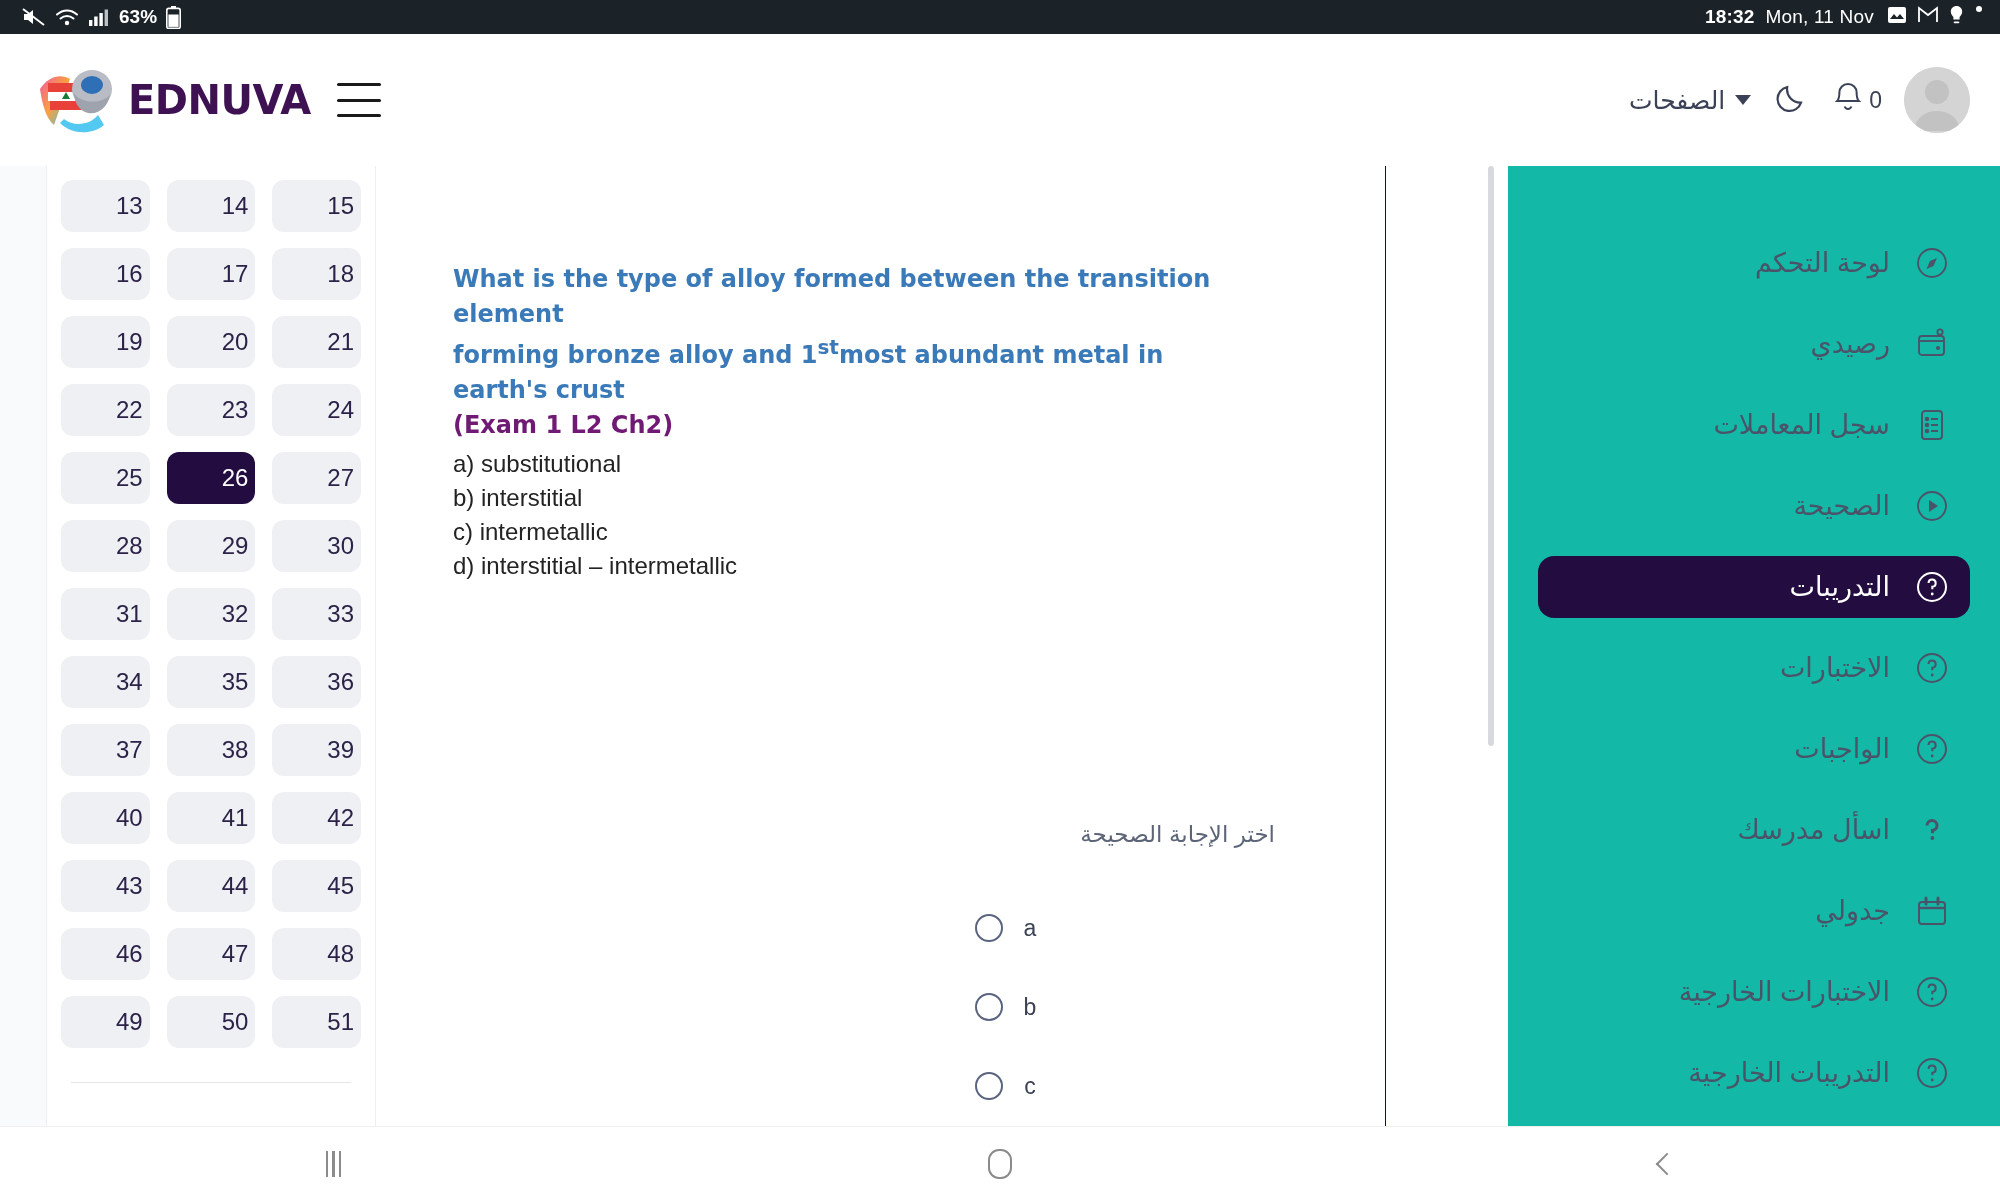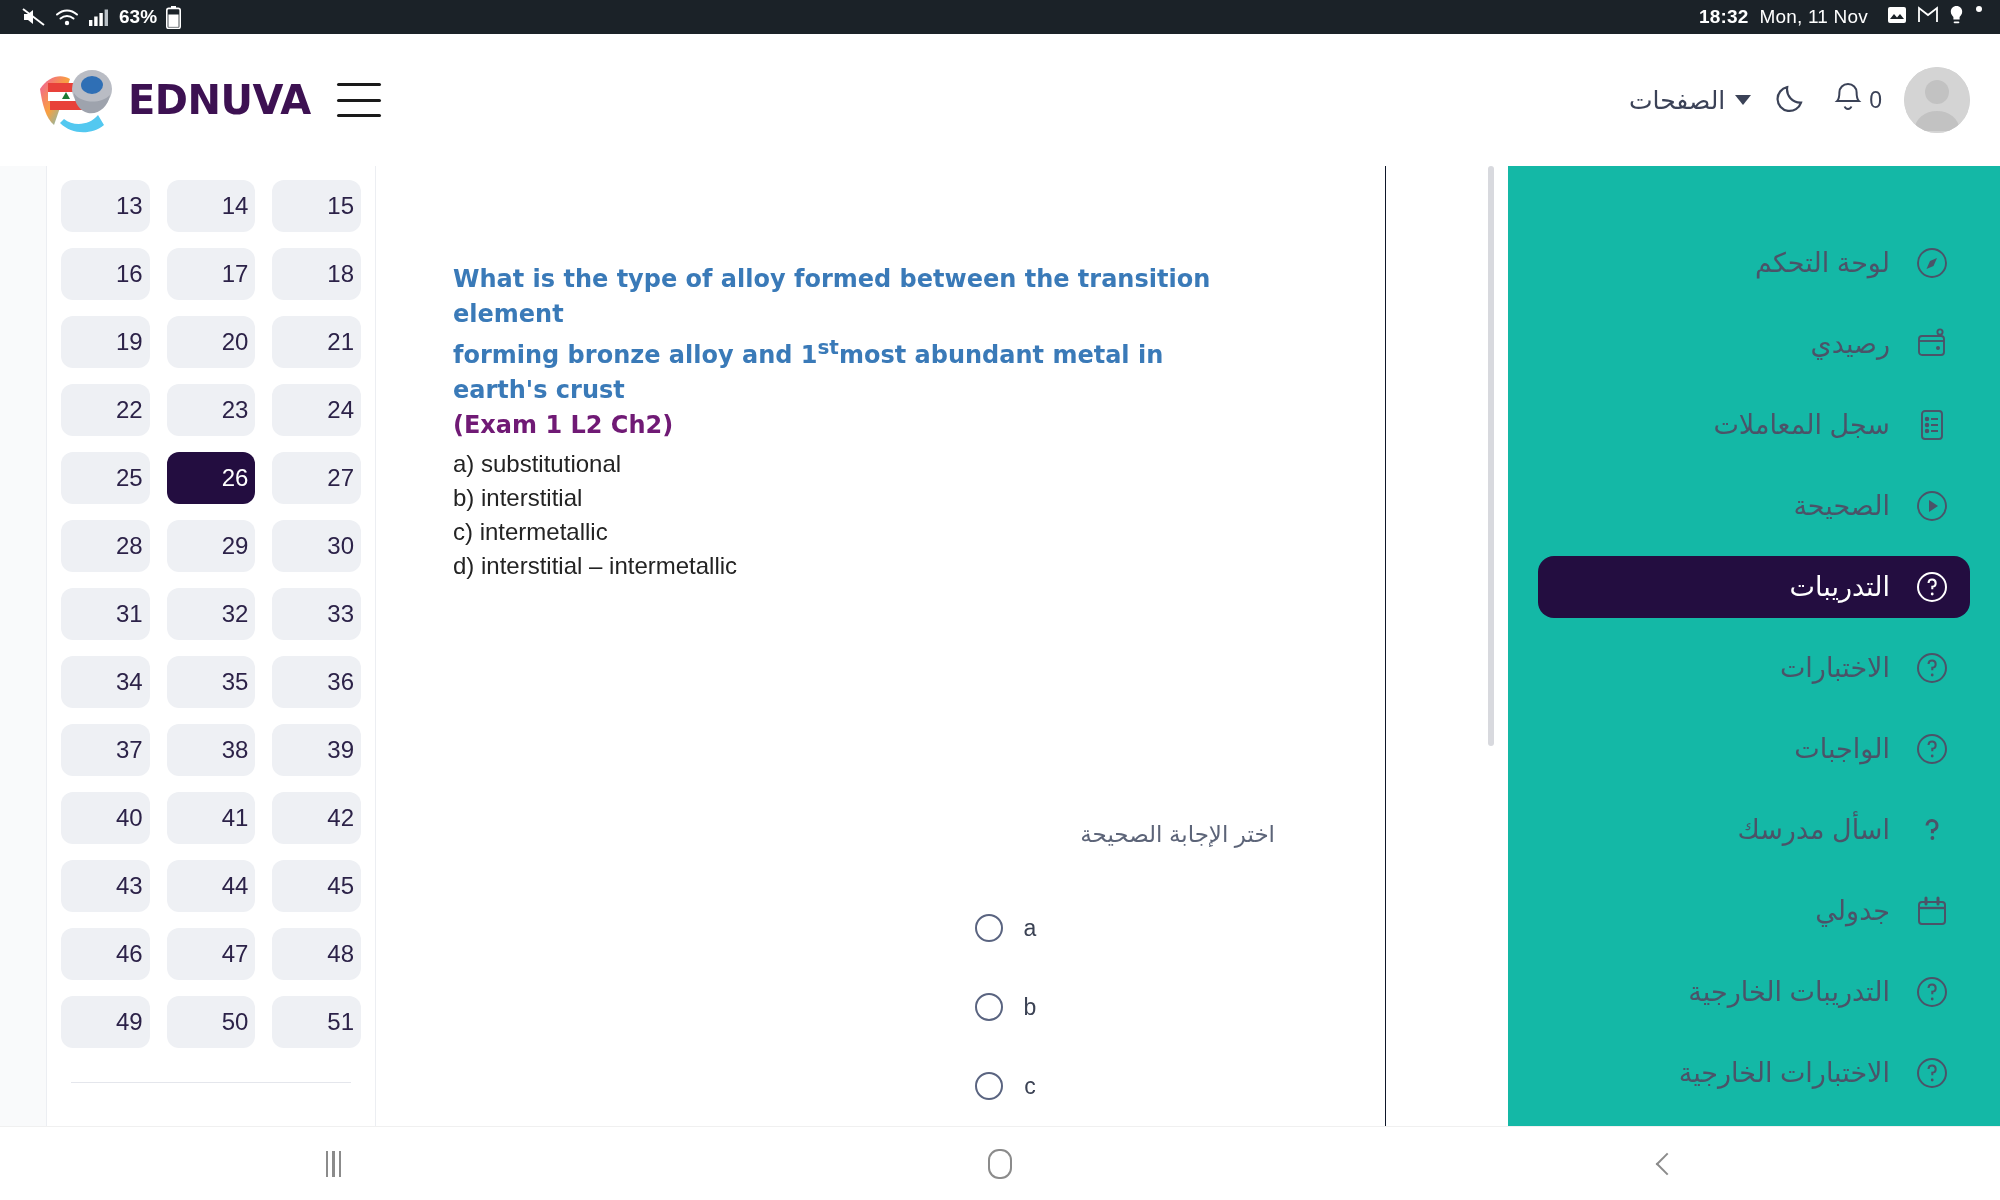--- a/index.html
+++ b/index.html
@@ -14,21 +14,21 @@
 
   
   .statusbar {
     position: absolute; top:0; left:0; width:2000px; height:34px;
     background:#1b2228; color:#ffffff;
     display:flex; align-items:center; justify-content:space-between;
     padding: 0 16px 0 22px;
   }
   .sb-left { display:flex; align-items:flex-start; gap:11px; direction:ltr; }
   .sb-time { font-size:19px; font-weight:600; letter-spacing:.2px; }
-  .sb-date { font-size:19px; font-weight:500; letter-spacing:.2px; margin-right:8px;}
+  .sb-date { font-size:19px; font-weight:500; letter-spacing:.2px; margin-right:2px;}
   .sb-right { display:flex; align-items:center; gap:9px; direction:ltr; }
   .sb-batt-text { font-size:19px; font-weight:600; }
   .sb-ic { display:inline-flex; align-items:center; }
   .dot-ic { width:6px; height:6px; border-radius:50%; background:#fff; display:inline-block; margin:0 2px;}
 
   
   .appheader {
     position:absolute; top:34px; left:0; width:2000px; height:132px;
     background:#ffffff; display:flex; align-items:center;
     justify-content:space-between; padding: 0 30px 0 34px;
@@ -362,32 +362,32 @@
       </div>
 
       <div class="nav-item">
         <span class="ic">
           <svg width="34" height="34" viewBox="0 0 34 34" fill="none" stroke="currentColor" stroke-width="2">
               <circle cx="17" cy="17" r="14"></circle>
               <path d="M13.5 13a3.6 3.6 0 1 1 3.8 3.8v2.4"></path>
               <circle cx="17.2" cy="24" r="1.4" fill="currentColor" stroke="none"></circle>
             </svg>
         </span>
-        <span class="lbl">التدريبات الخارجية</span>
+        <span class="lbl">الاختبارات الخارجية</span>
       </div>
 
       <div class="nav-item">
         <span class="ic">
           <svg width="34" height="34" viewBox="0 0 34 34" fill="none" stroke="currentColor" stroke-width="2">
               <circle cx="17" cy="17" r="14"></circle>
               <path d="M13.5 13a3.6 3.6 0 1 1 3.8 3.8v2.4"></path>
               <circle cx="17.2" cy="24" r="1.4" fill="currentColor" stroke="none"></circle>
             </svg>
         </span>
-        <span class="lbl">الاختبارات الخارجية</span>
+        <span class="lbl">التدريبات الخارجية</span>
       </div>
     </div>
 
     <div class="scroll-rail">
       <div class="scroll-track"></div>
     </div>
 
     <div class="content-col">
       <div class="content-card">
 

